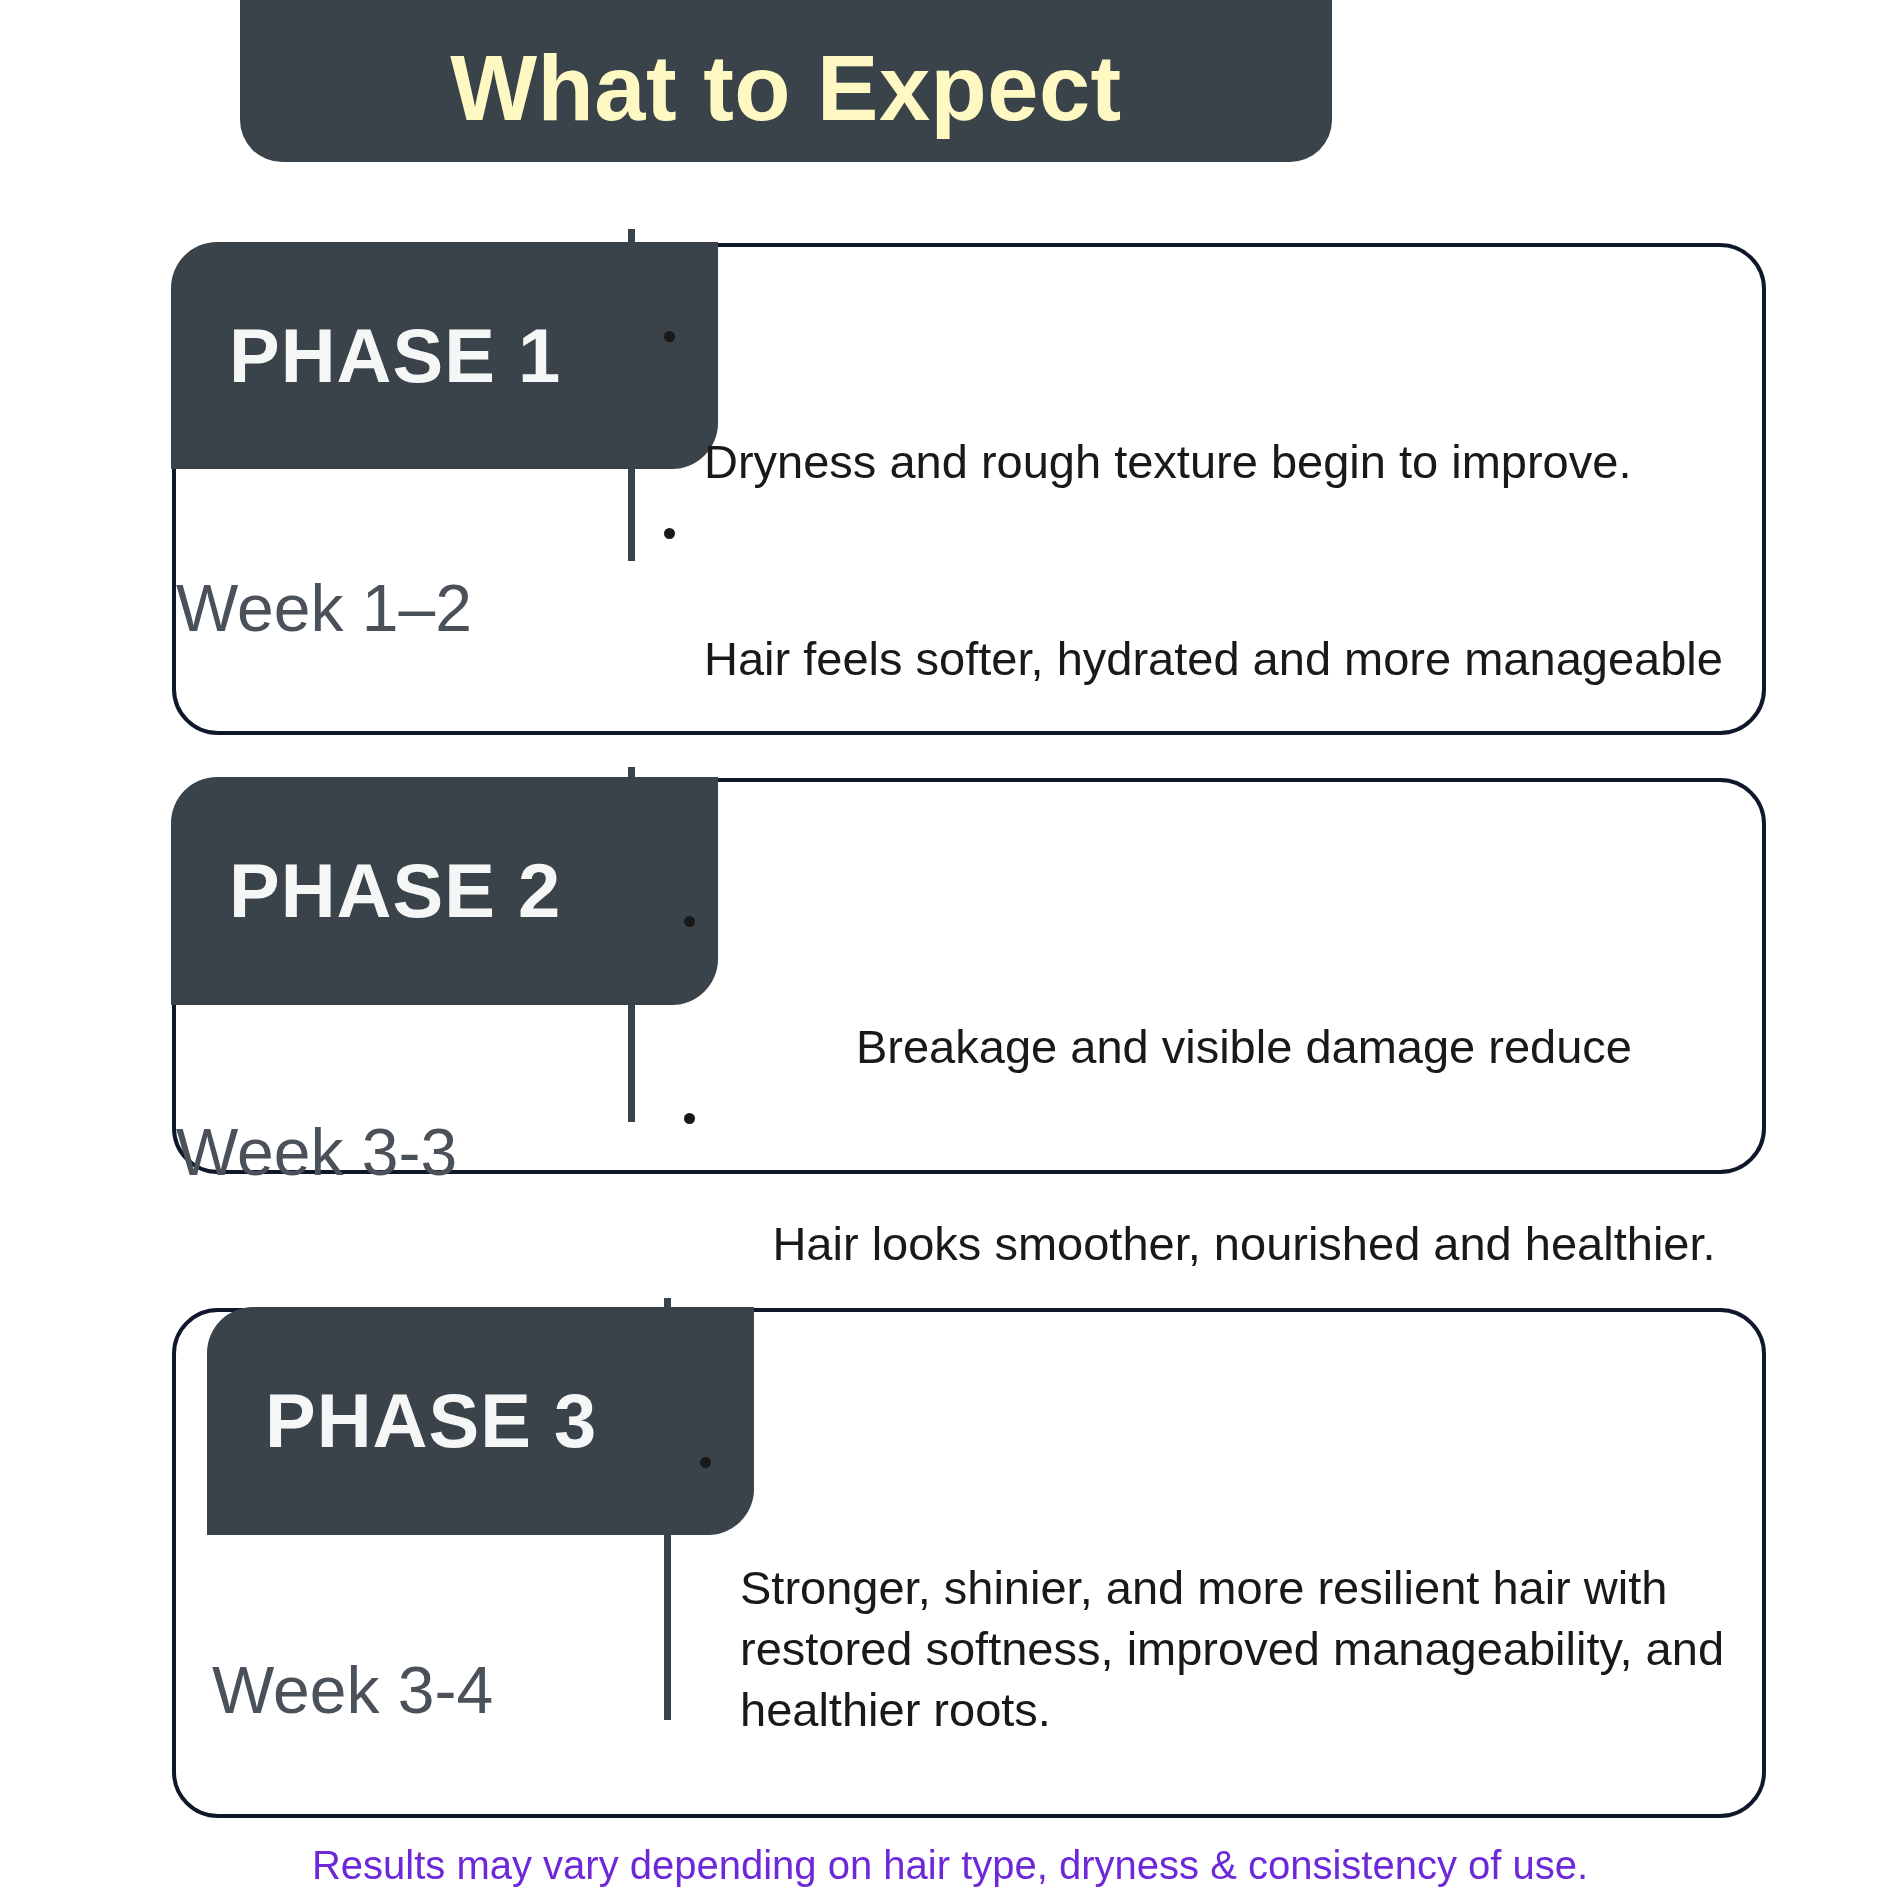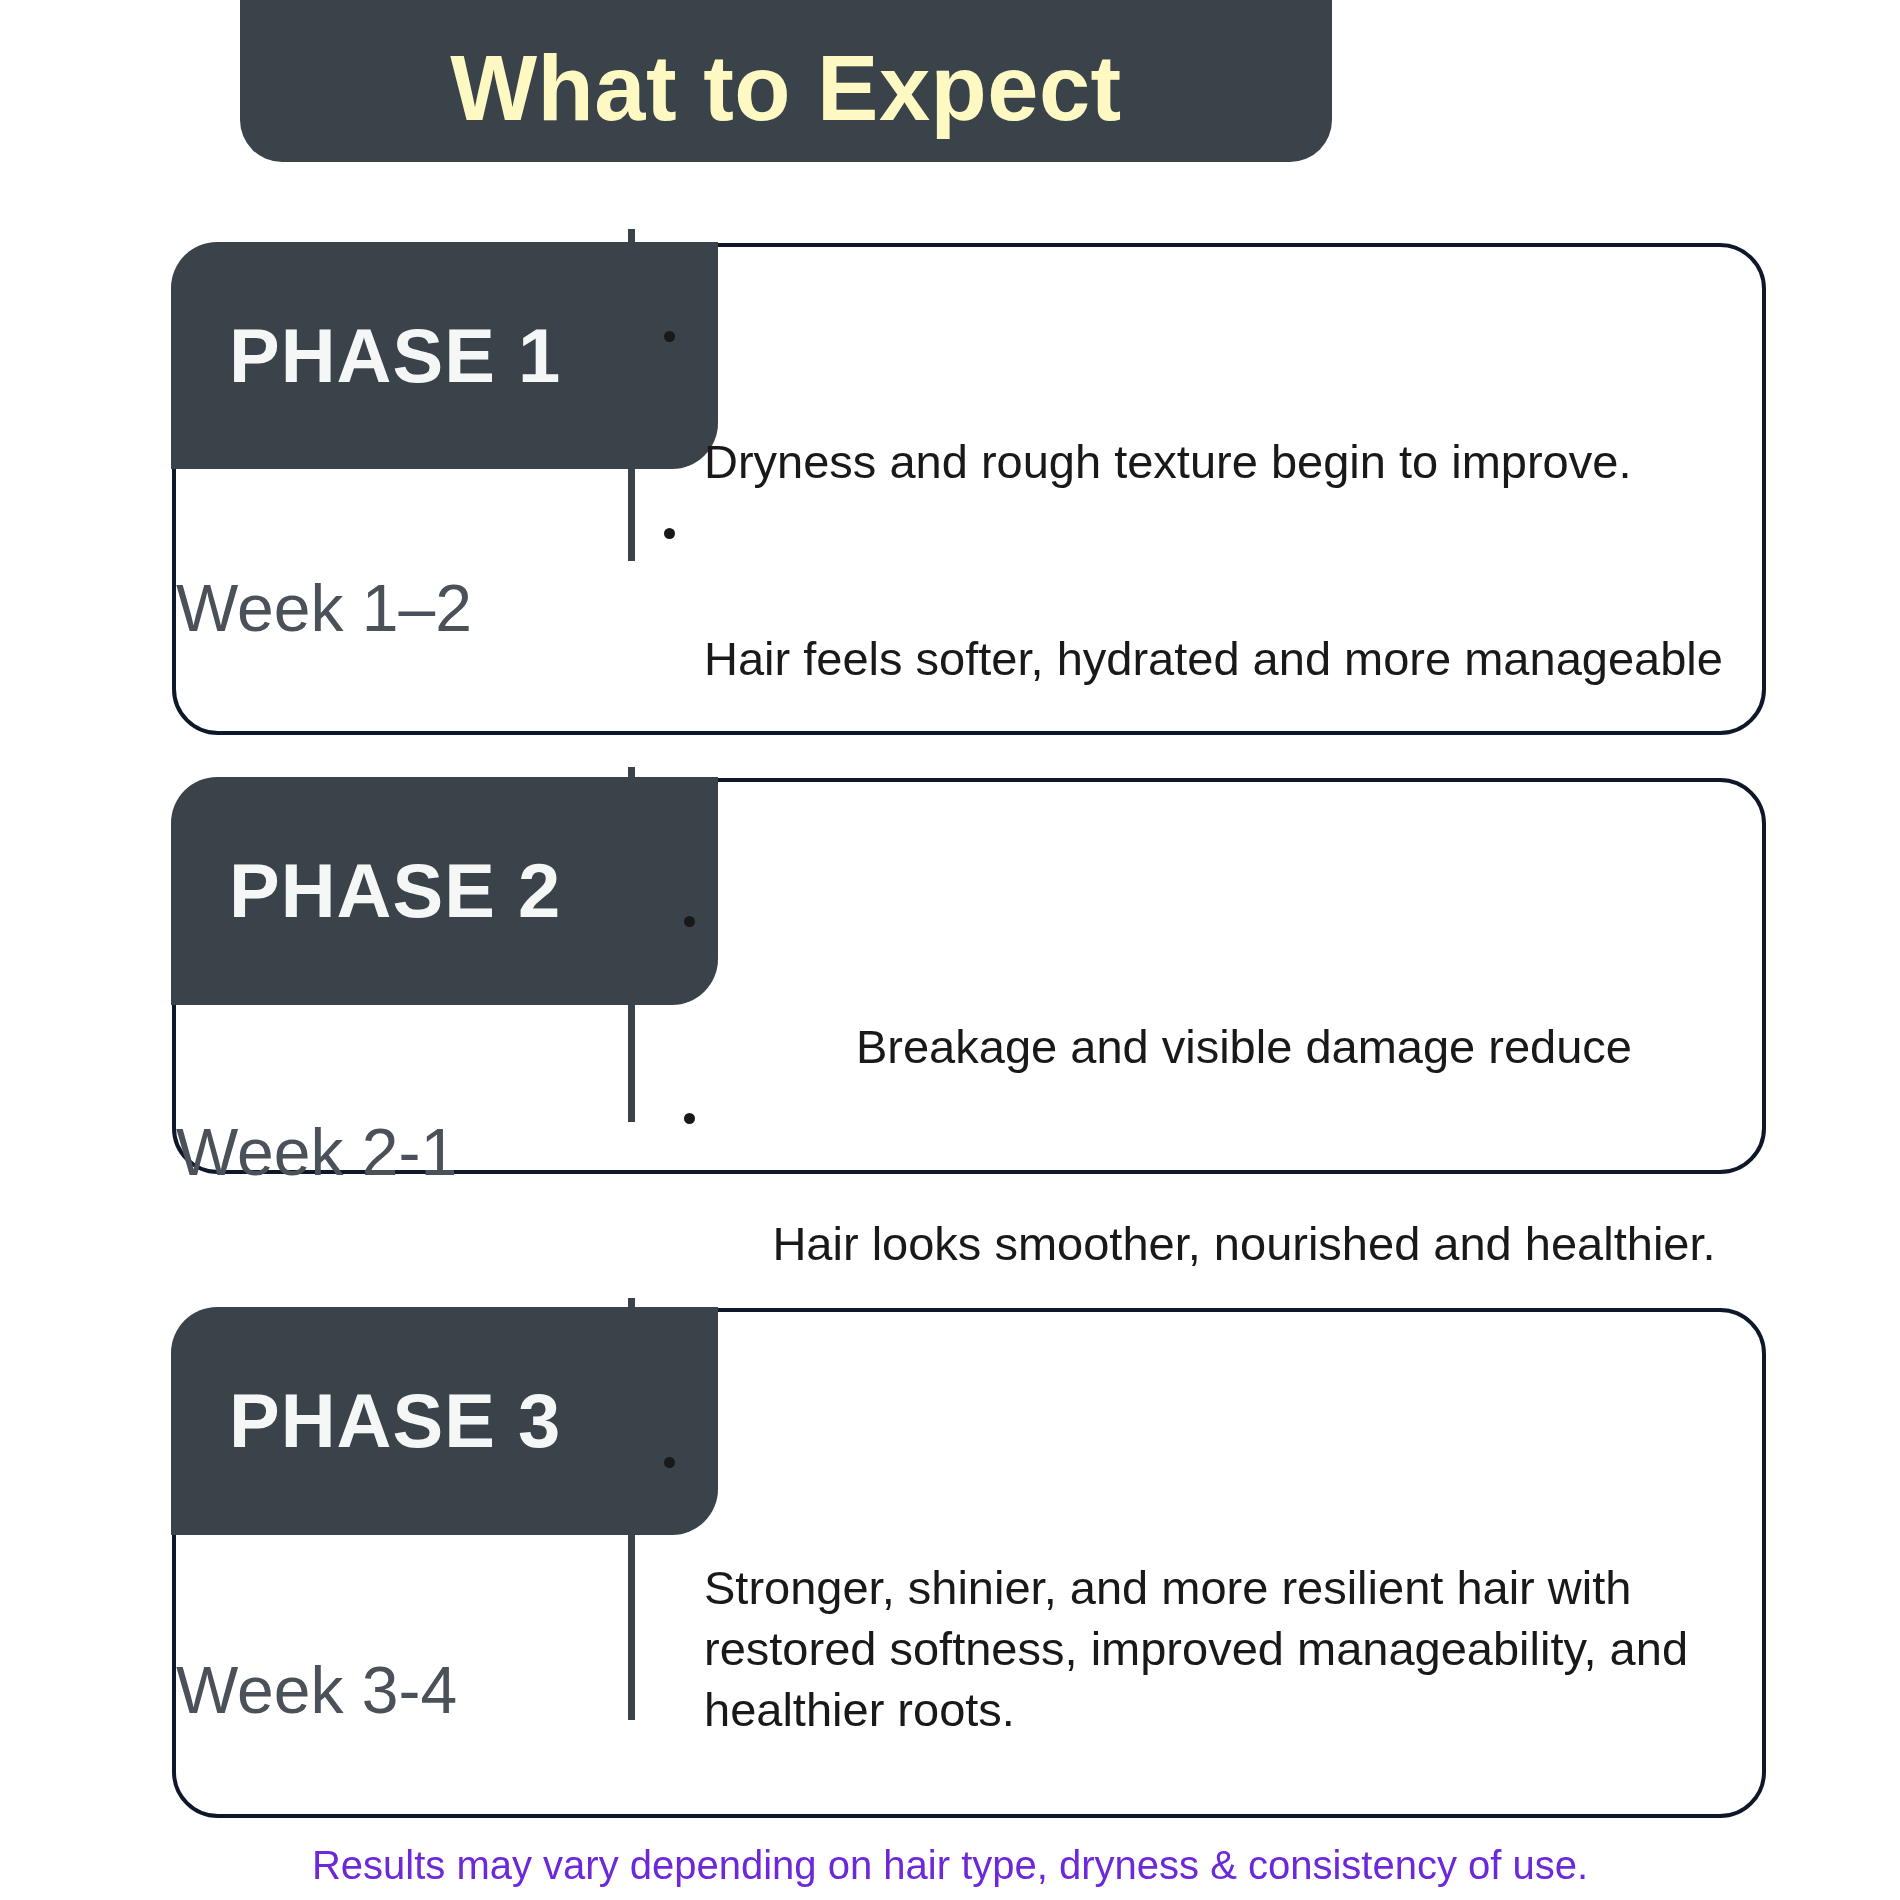--- a/index.html
+++ b/index.html
@@ -58,21 +58,21 @@
   .phase-card {
     position: absolute;
     left: 172px;
     width: 1594px;
     border: 4px solid #0f172a;
     border-radius: 46px;
     background: #ffffff;
   }
   .phase-card.c1 { top: 243px;  height: 492px; }
   .phase-card.c2 { top: 778px;  height: 396px; }
-  .phase-card.c3 { top: 1308px; height: 510px; }
+  .phase-card.c3 { top: 1308px; height: 510px; padding-left: 36px; }
 
   .card-inner {
     position: relative;
     width: 100%;
     height: 100%;
   }
 
   
   .phase-tab {
     position: absolute;
@@ -197,21 +197,21 @@
         </li>
       </ul>
     </div>
   </div>
 
   <div class="phase-card c2">
     <div class="card-inner">
       <div class="phase-tab">
         <span class="phase-label">PHASE 2</span>
       </div>
-      <div class="week-label">Week 2-1</div>
+      <div class="week-label">Week 3-3</div>
       <div class="divider"></div>
       <ul class="bullets">
         <li class="bullet-item">
           <span class="dot"></span>
           <span>Breakage and visible damage reduce</span>
         </li>
         <li class="bullet-item">
           <span class="dot"></span>
           <span>Hair looks smoother, nourished and healthier.</span>
         </li>

